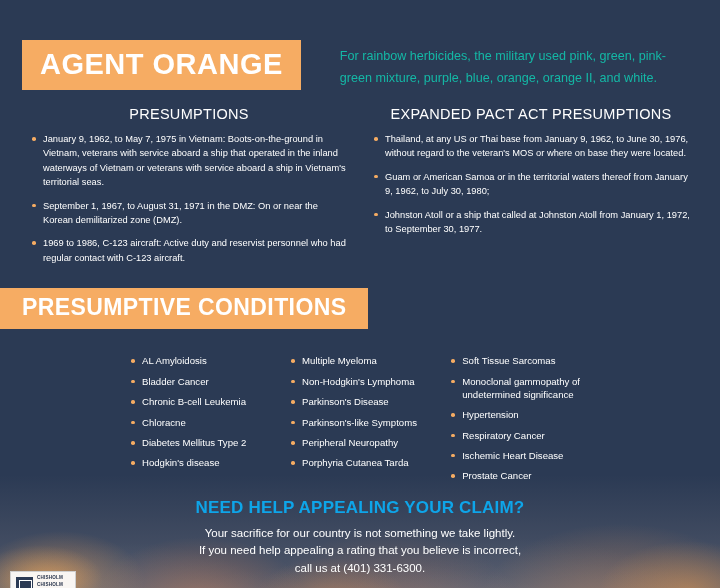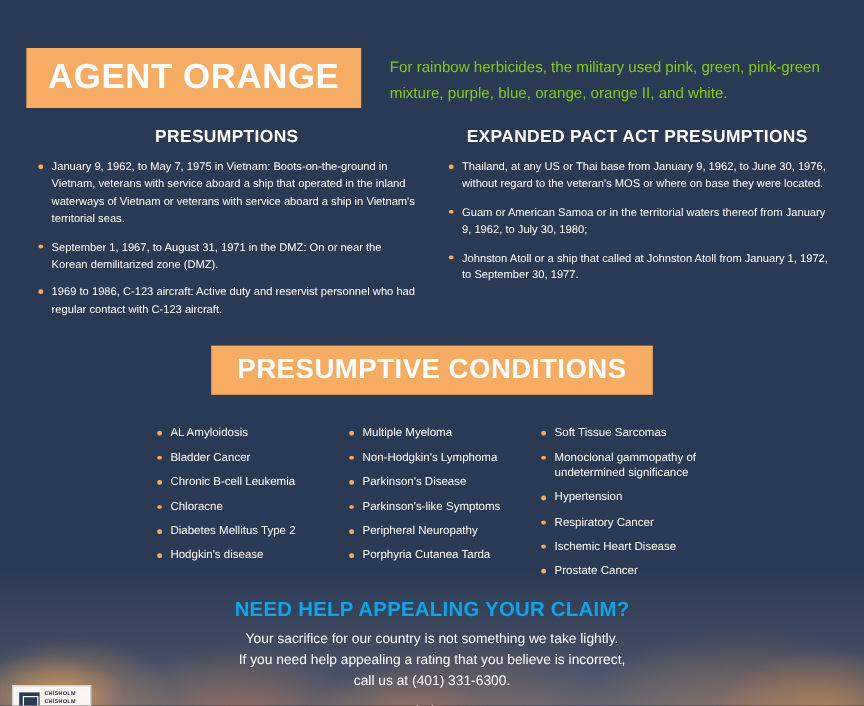--- a/index.html
+++ b/index.html
@@ -68,40 +68,40 @@
     color: #ffffff;
     font-size: 29px;
     font-weight: bold;
     letter-spacing: 0.5px;
     padding: 10px 18px 11px 18px;
     line-height: 1;
     white-space: nowrap;
   }
   .header-text {
     flex: 1;
-    color: #84cc16;
+    color: #14b8a6;
     font-size: 12.6px;
     line-height: 1.75;
-    padding-left: 24px;
+    padding-left: 39px;
     padding-top: 5px;
   }
   
   .cols {
     display: flex;
     padding: 16px 18px 0 18px;
   }
   .col {
     width: 50%;
     box-sizing: border-box;
     padding: 0 12px;
   }
   .col-head {
     color: #ffffff;
     font-size: 14.5px;
-    font-weight: bold;
+    font-weight: normal;
     text-align: center;
     letter-spacing: 0.3px;
     margin-bottom: 10px;
   }
   ul.bullets {
     list-style: none;
     margin: 0;
     padding: 0;
   }
   ul.bullets li {
@@ -118,21 +118,21 @@
     left: 2px;
     top: 5px;
     width: 3.5px;
     height: 3.5px;
     border-radius: 50%;
     background: #f6ac63;
   }
   
   .pc-banner-wrap {
     display: flex;
-    justify-content: center;
+    justify-content: flex-start;
     margin-top: 14px;
   }
   .pc-banner {
     background: #f6ac63;
     color: #ffffff;
     font-size: 23px;
     font-weight: bold;
     letter-spacing: 0.4px;
     padding: 8px 22px 10px 22px;
     line-height: 1;

